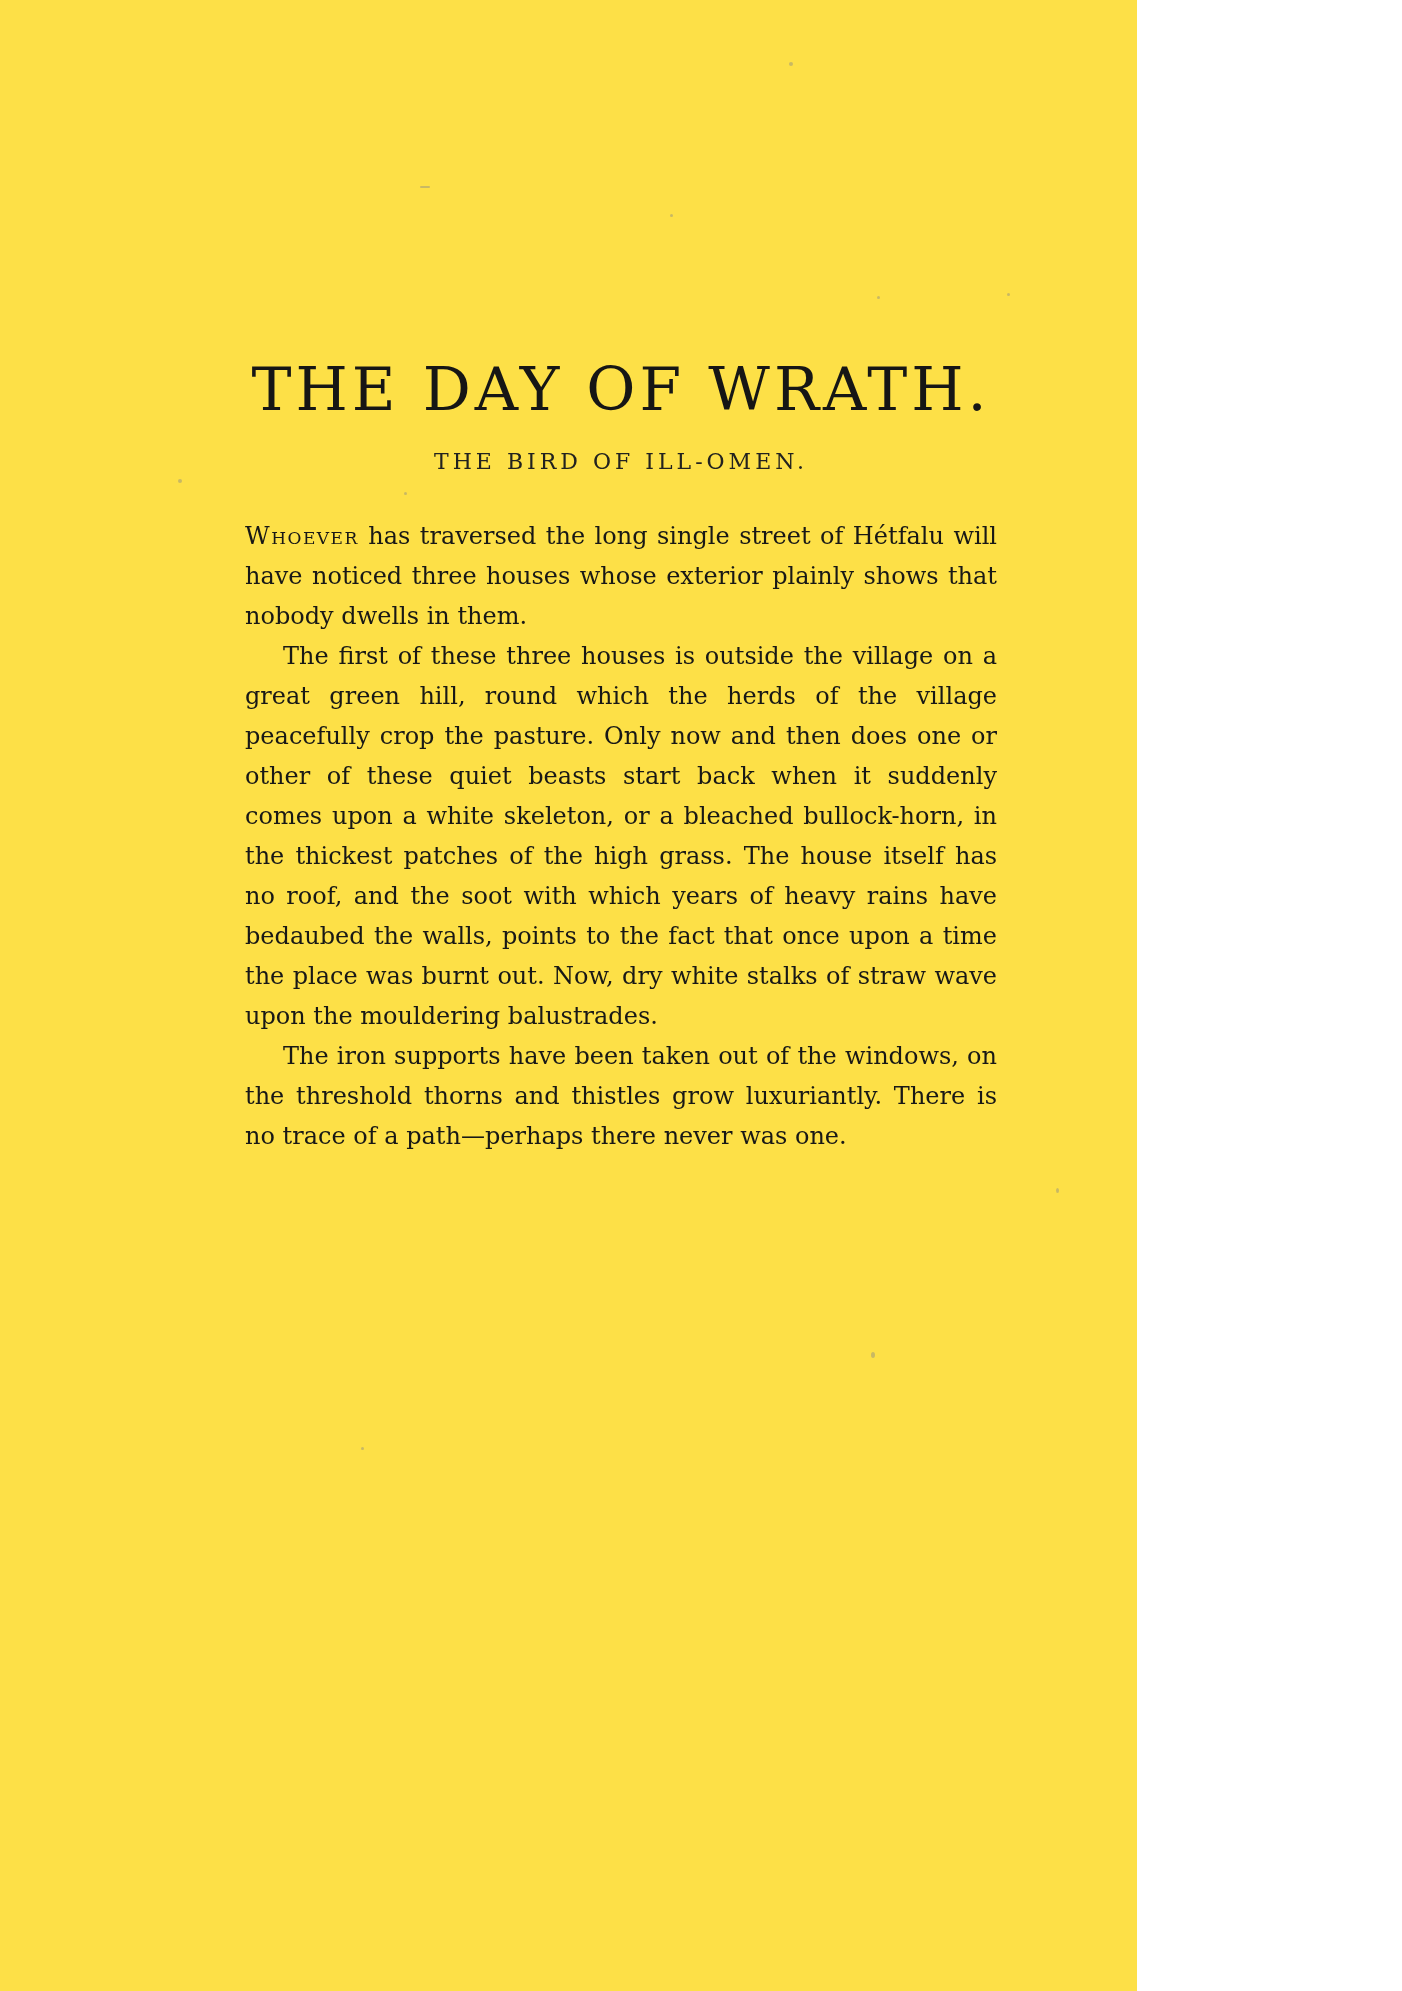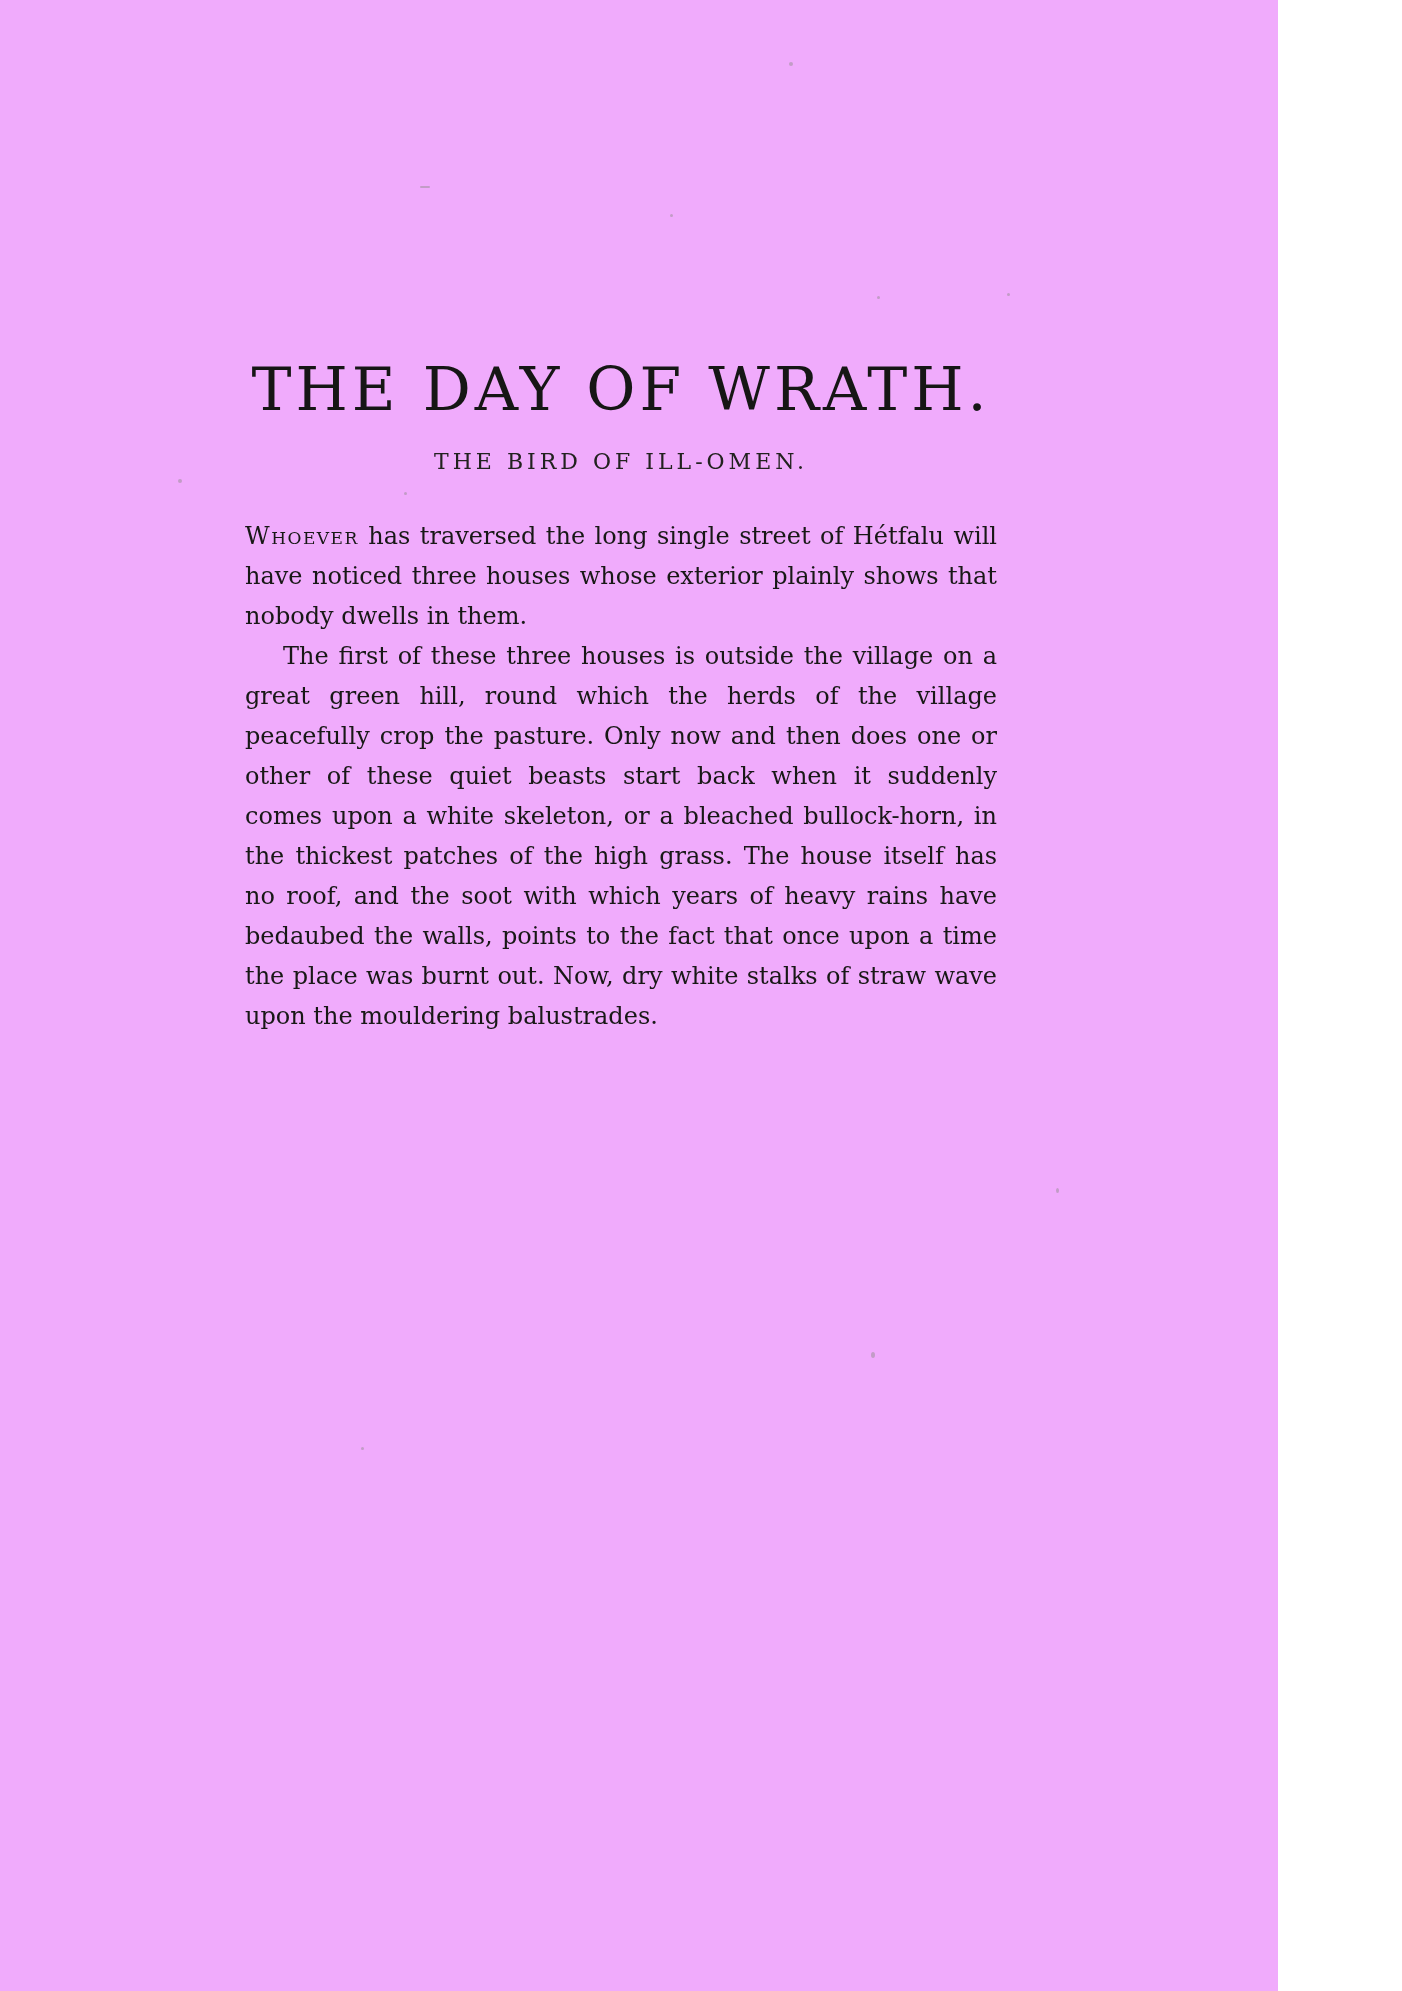--- a/index.html
+++ b/index.html
@@ -2,23 +2,23 @@
 <html><head>
 <meta charset="utf-8">
 <style>
   html, body {
     margin: 0;
     padding: 0;
     background: #ffffff;
   }
   .page {
     position: relative;
-    width: 1278px;
+    width: 1137px;
     height: 1991px;
-    background: #f0abfc;
+    background: #fde047;
     overflow: hidden;
     font-family: "DejaVu Serif", "Liberation Serif", serif;
     color: #141413;
   }
   .content-column {
     position: absolute;
     left: 245px;
     top: 0;
     width: 752px;
   }
@@ -88,20 +88,21 @@
 
 
     <h3 class="section-heading">THE BIRD OF ILL-OMEN.</h3>
 
     <div class="body-text">
 
       <p><span class="lead-word">Whoever</span><span> has traversed the long single street of Hétfalu will have noticed three houses whose exterior plainly shows that nobody dwells in them.</span></p>
 
       <p class="indented">The first of these three houses is outside the village on a great green hill, round which the herds of the village peacefully crop the pasture. Only now and then does one or other of these quiet beasts start back when it suddenly comes upon a white skeleton, or a bleached bullock-horn, in the thickest patches of the high grass. The house itself has no roof, and the soot with which years of heavy rains have bedaubed the walls, points to the fact that once upon a time the place was burnt out. Now, dry white stalks of straw wave upon the mouldering balustrades.</p>
 
+      <p class="indented">The iron supports have been taken out of the windows, on the threshold thorns and thistles grow luxuriantly. There is no trace of a path—perhaps there never was one.</p>
 
     </div>
 
   </div>
 
   <div class="speckle" style="left:789px; top:62px; width:4px; height:4px;"></div>
   <div class="speckle dash" style="left:420px; top:186px; width:10px;"></div>
   <div class="speckle" style="left:670px; top:214px; width:3px; height:3px;"></div>
   <div class="speckle" style="left:877px; top:296px; width:3px; height:3px;"></div>
   <div class="speckle" style="left:1007px; top:293px; width:3px; height:3px;"></div>

